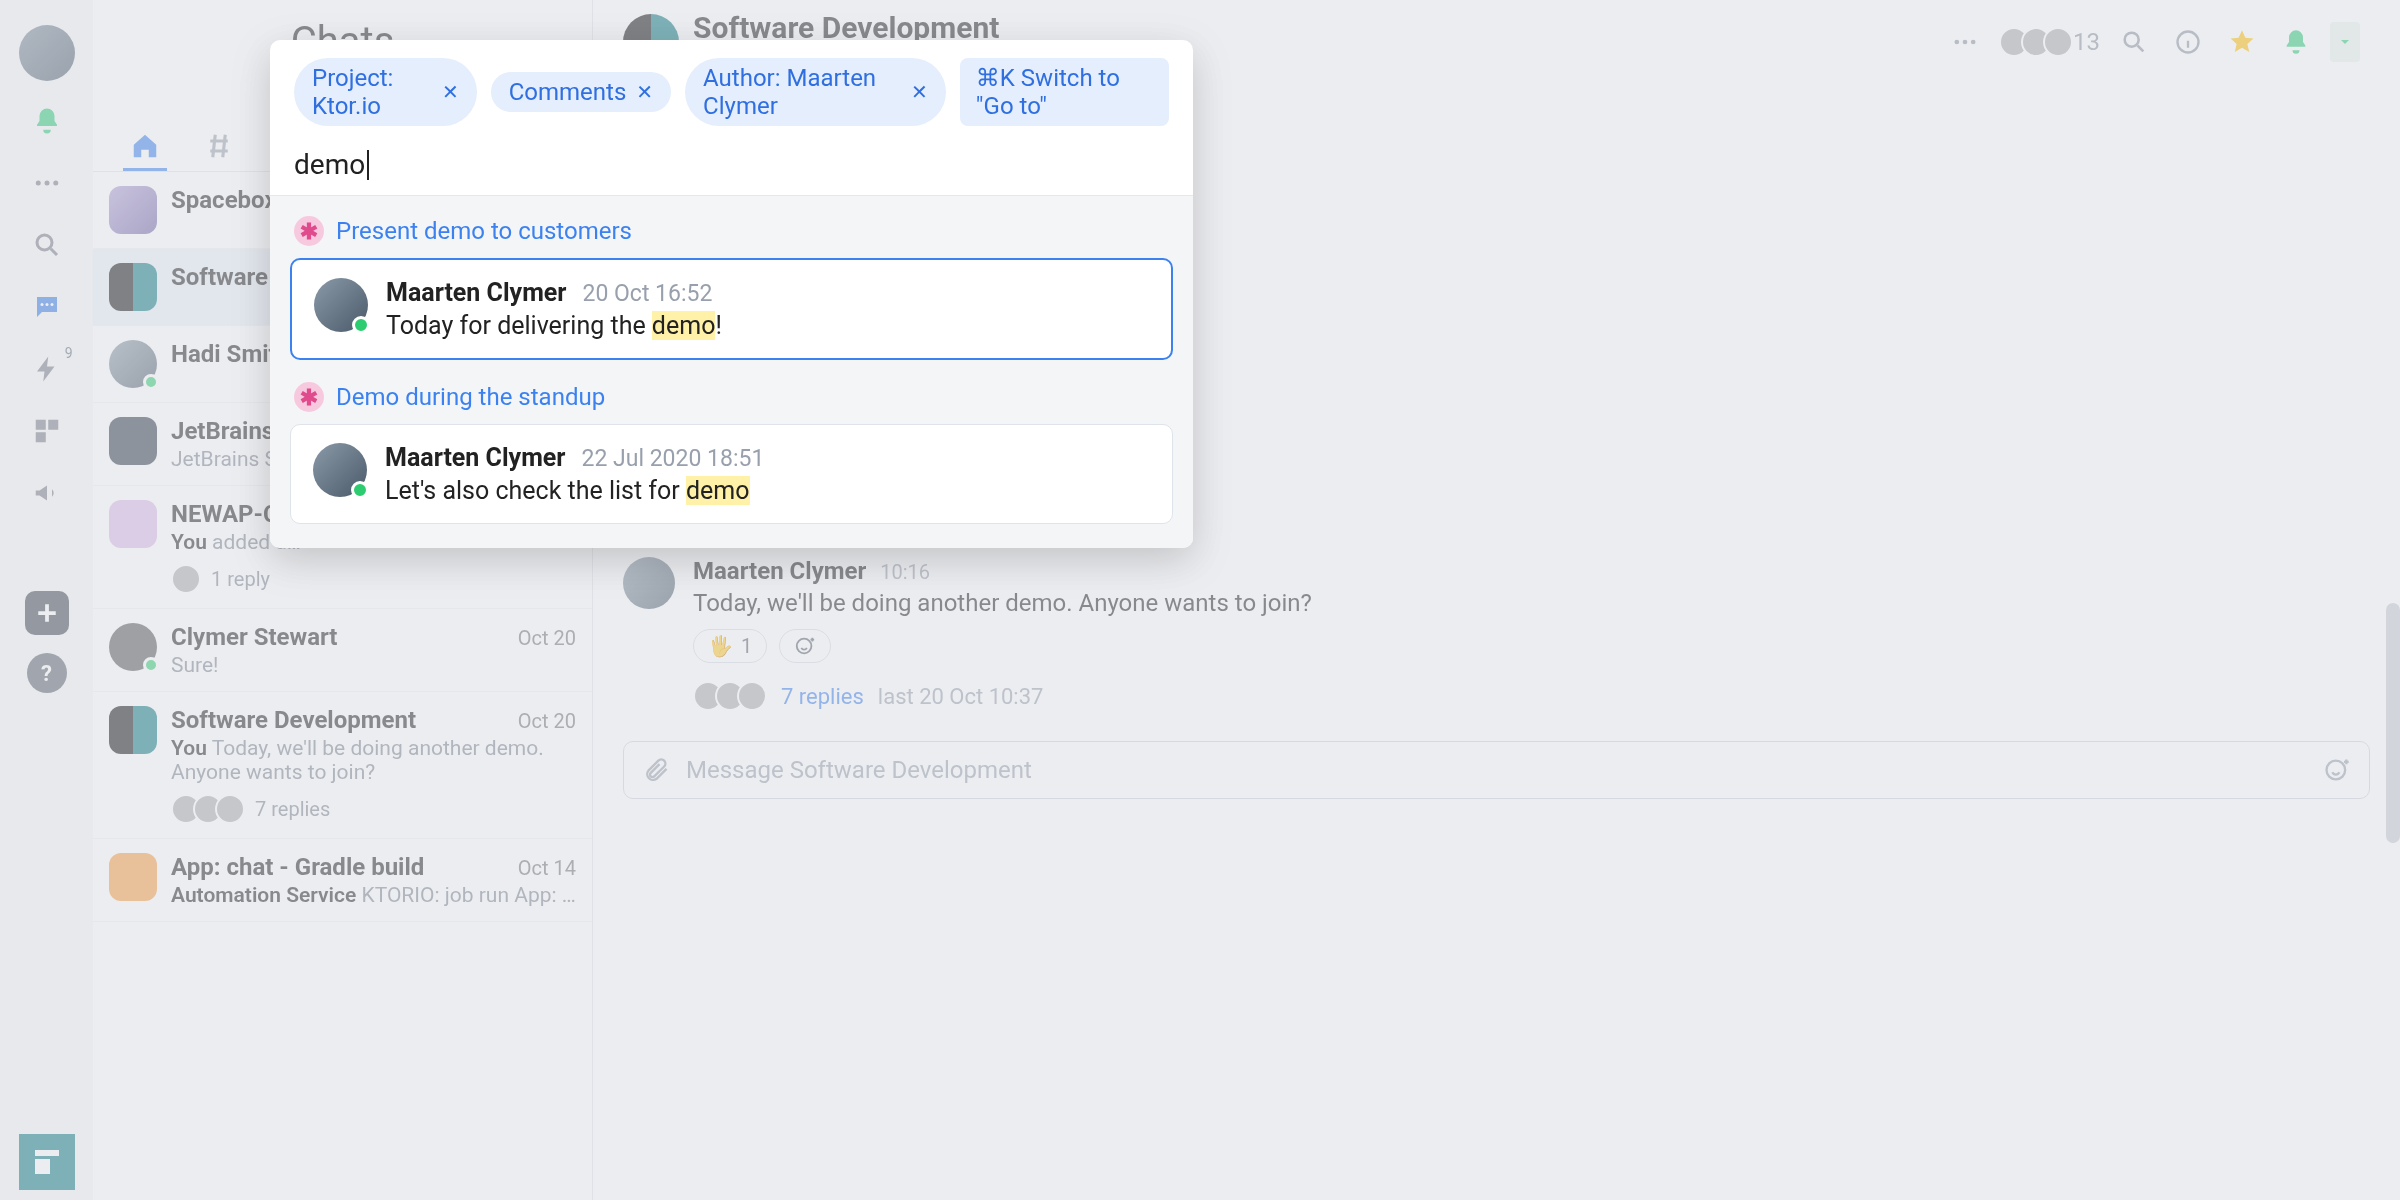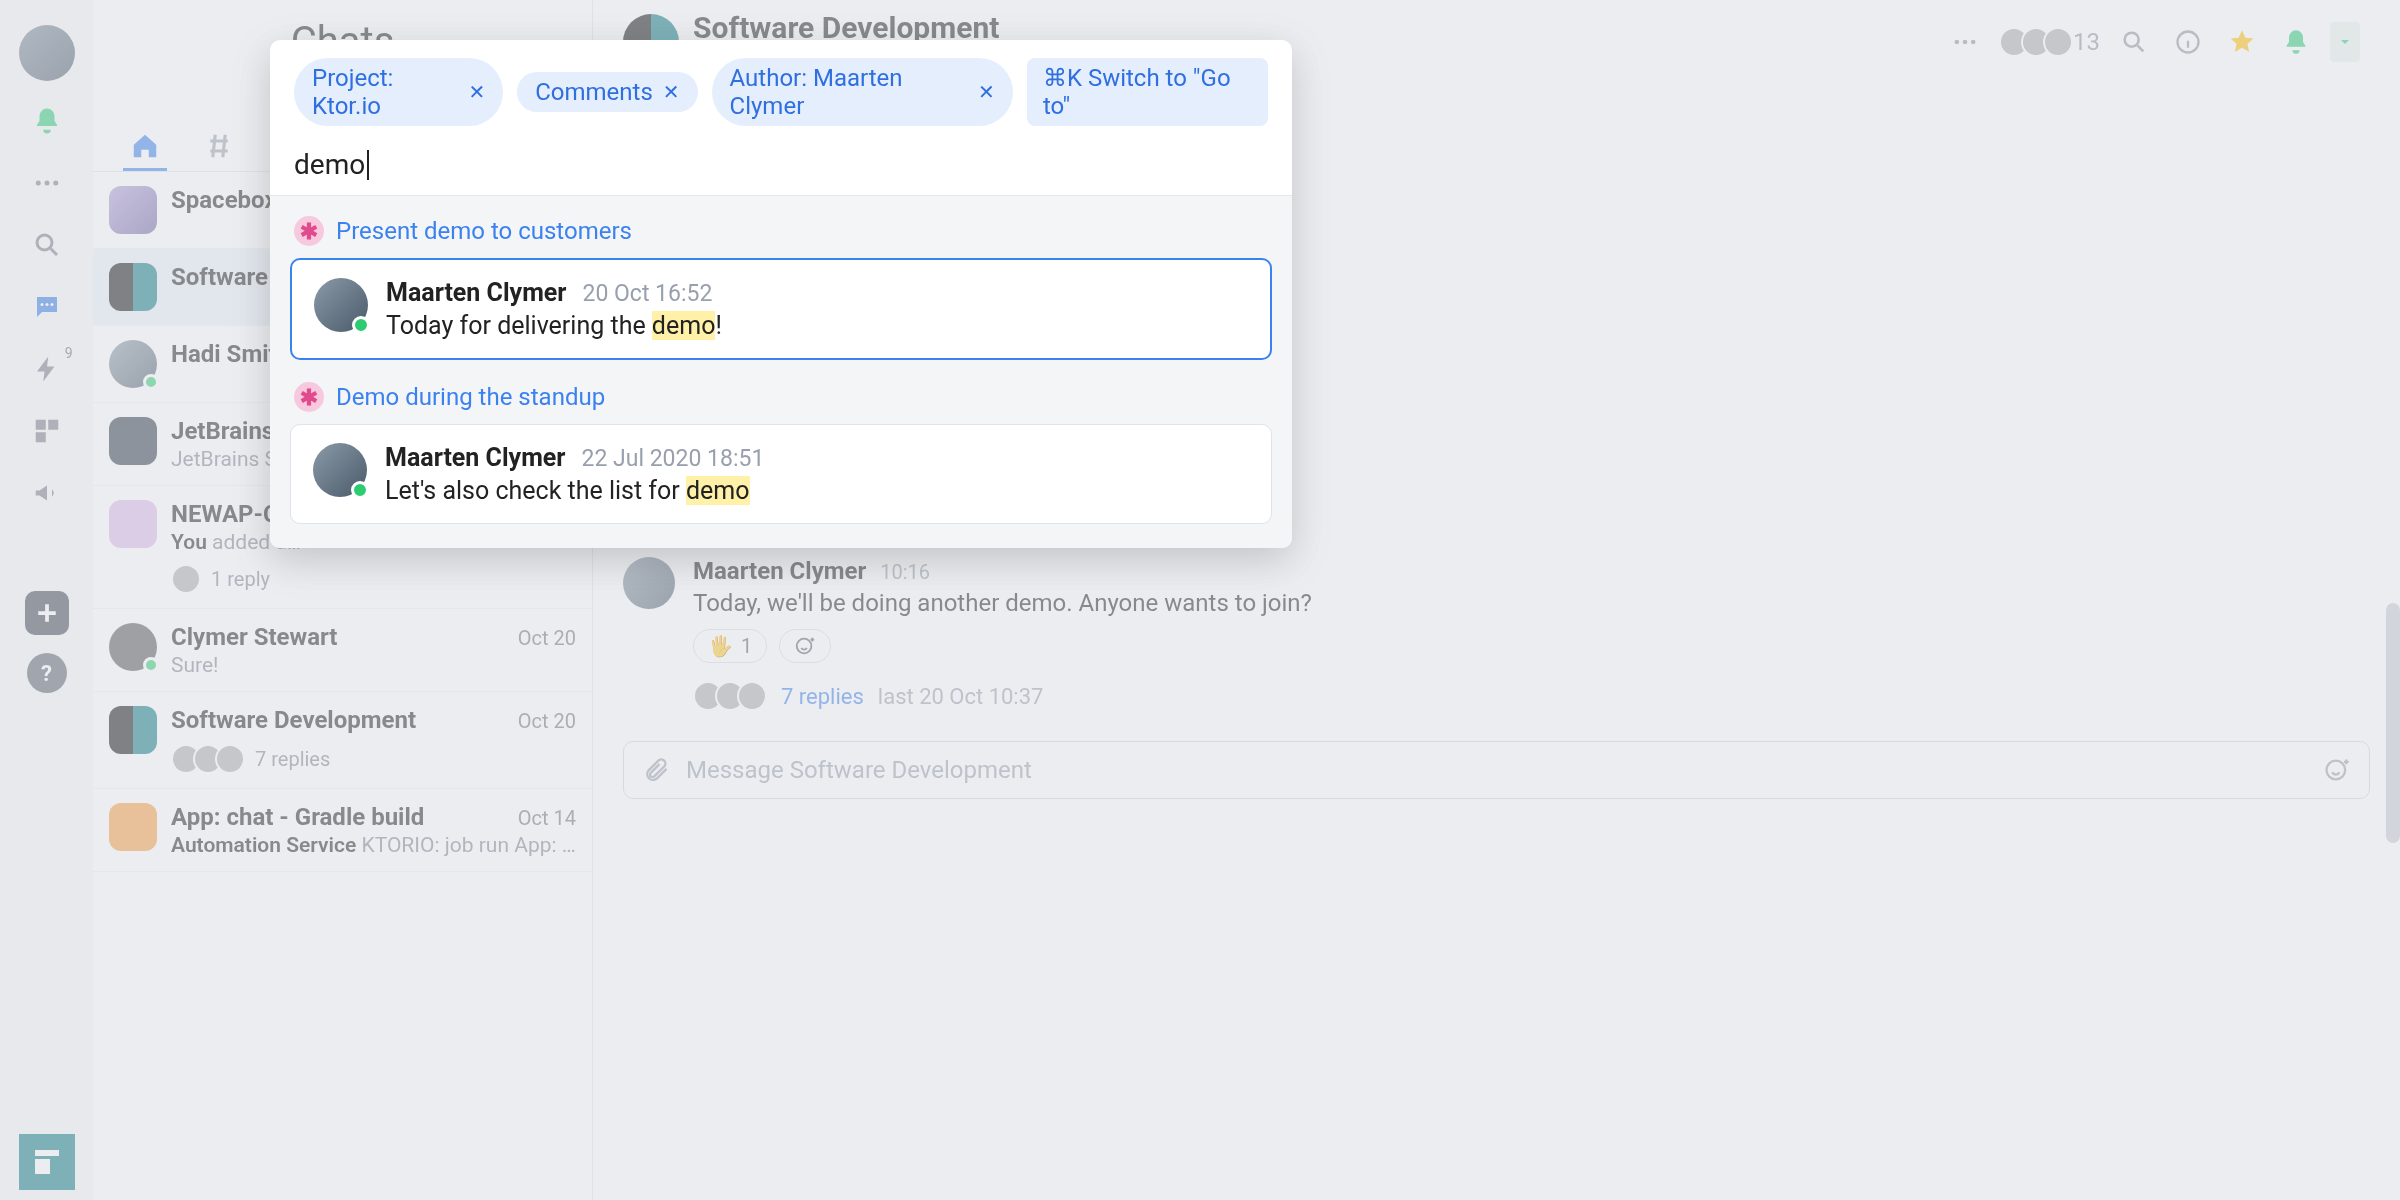--- a/index.html
+++ b/index.html
@@ -63,21 +63,21 @@
 .reacts { display:flex; gap:12px; margin-top:12px; }
 .react { border:1px solid #d7dbe2; border-radius:999px; padding:4px 14px; display:flex; align-items:center; gap:8px; font-size:20px; color:#5a616d; }
 .replies { display:flex; align-items:center; gap:14px; margin-top:18px; }
 .replies a { color:#3b82f0; font-size:22px; text-decoration:none; }
 .replies .last { color:#98a0ad; font-size:22px; }
 .composer { margin: 30px; border:1px solid #cfd4dc; border-radius:10px; display:flex; align-items:center; padding: 14px 18px; gap:16px; color:#98a0ad; font-size:24px; }
 .composer .ph { flex:1; }
 .scrollbar { position:absolute; right:0; top:520px; width:14px; height:240px; background:#c6cbd3; border-radius:7px; }
 
 .overlay { position:fixed; inset:0; background:rgba(220,223,228,0.55); }
-.modal { position:absolute; left:270px; top:40px; width:1022px; background:#fff; border-radius:10px; box-shadow:0 12px 40px rgba(0,0,0,0.18); overflow:hidden; }
+.modal { position:absolute; left:270px; top:40px; width:923px; background:#fff; border-radius:10px; box-shadow:0 12px 40px rgba(0,0,0,0.18); overflow:hidden; }
 .m-top { padding: 18px 24px 14px 24px; }
 .chips { display:flex; gap:14px; align-items:center; }
 .chip { background:#e4eefc; color:#2f6fe0; border-radius:999px; padding:6px 18px; font-size:24px; display:flex; align-items:center; gap:10px; }
 .chip .x { font-size:20px; }
 .goto { margin-left:auto; background:#e4eefc; color:#2f6fe0; border-radius:8px; padding:6px 16px; font-size:24px; }
 .m-input { margin-top:22px; font-size:28px; color:#222; display:flex; align-items:center; }
 .caret { display:inline-block; width:2px; height:30px; background:#222; margin-left:2px; animation: blink 1s step-end infinite; }
 @keyframes blink { 50% { opacity:0; } }
 .m-body { background:#f4f5f7; padding: 14px 20px 24px 20px; border-top:1px solid #e5e7eb; }
 .grp-title { display:flex; align-items:center; gap:12px; margin: 6px 0 12px 4px; }
@@ -267,20 +267,21 @@
           <div class="sb-sub">Sure!</div>
         </div>
       </div>
       <div class="sb-item">
         <div class="sb-ava sq ava-g2"></div>
         <div class="sb-body">
           <div class="sb-row1">
               <div class="sb-name">Software Development</div>
               <div class="sb-time">Oct 20</div>
             </div>
+          <div class="sb-sub" style="white-space:normal;"><span class="you">You</span><span> Today, we'll be doing another demo. Anyone wants to join?</span></div>
           <div class="sb-thread">
               <div class="faces">
                 <span></span>
                 <span></span>
                 <span></span>
               </div>
               <span class="thread-count">7 replies</span>
             </div>
         </div>
       </div>

